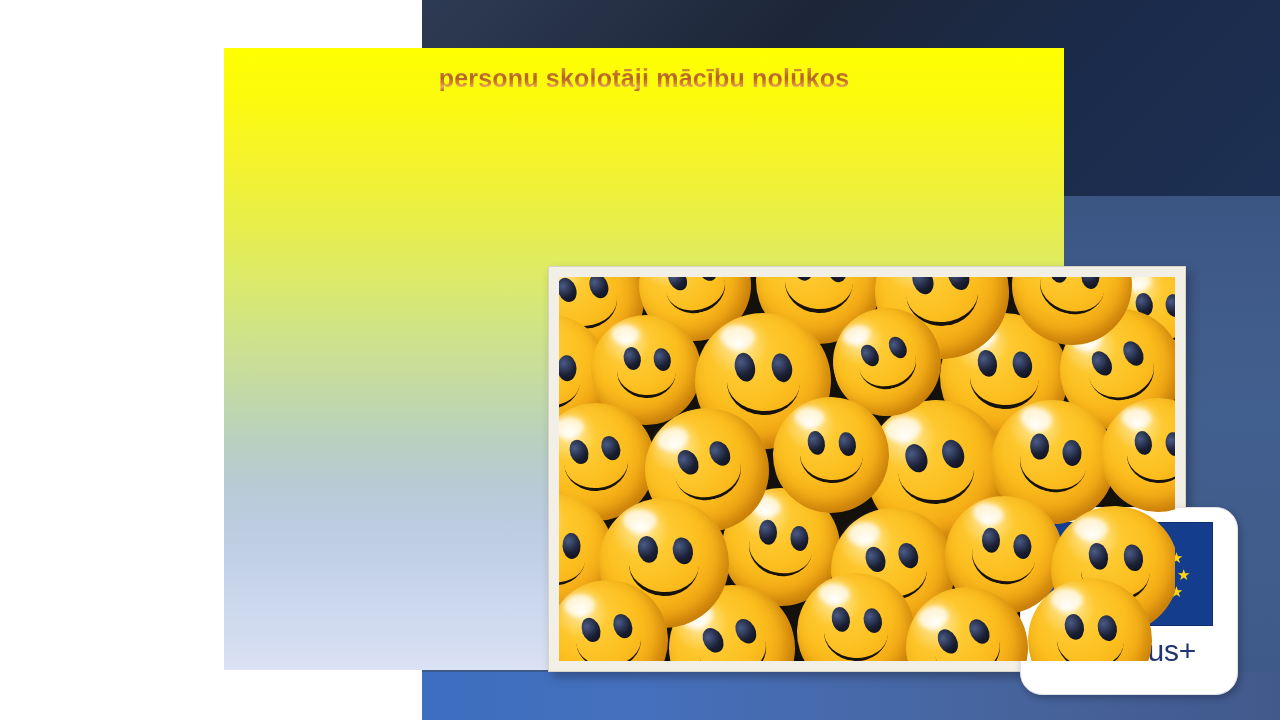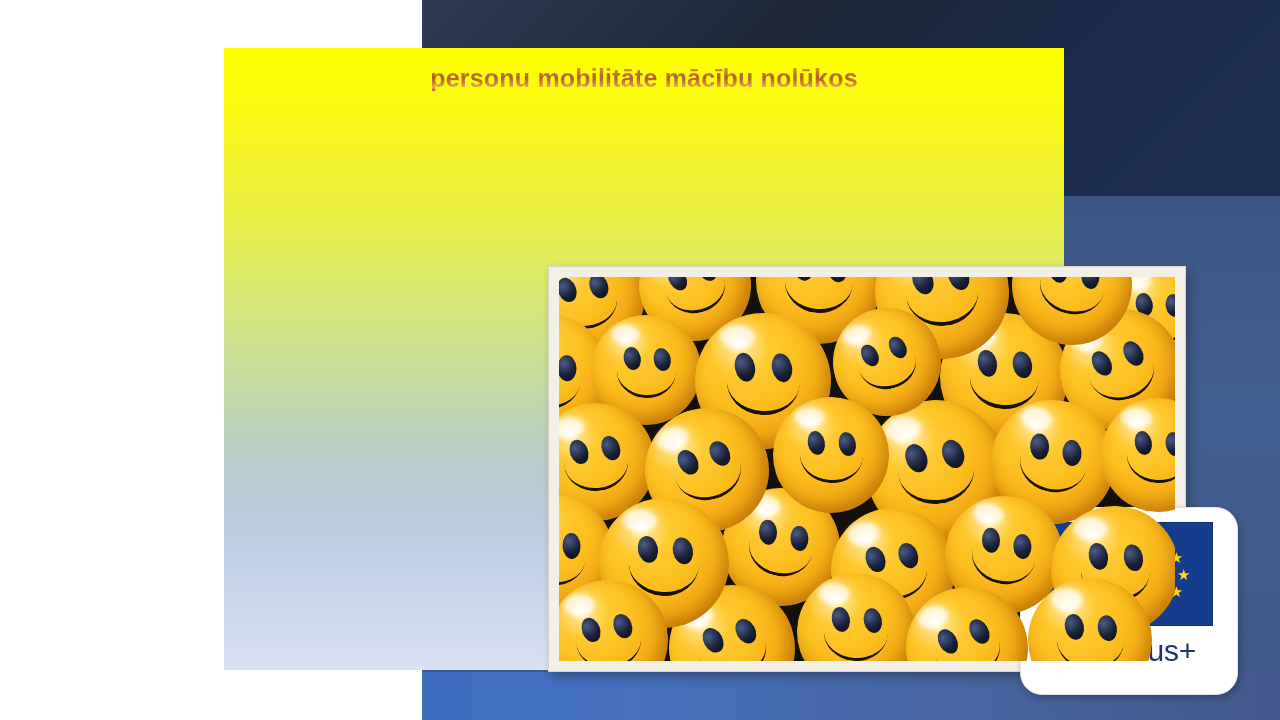--- a/index.html
+++ b/index.html
@@ -232,21 +232,21 @@
 <div id="slide">
 
   <div class="bg-white-base"></div>
   <div class="bg-dark-navy"></div>
   <div class="bg-mid-blue"></div>
   <div class="bg-bottom-blue"></div>
 
   <div class="content-panel">
 
     <div class="headings">
-      <div class="title-sub2">personu mobilitāte mācību nolūkos</div>
+      <div class="title-sub2">personu skolotāji mācību nolūkos</div>
     </div>
 
     <div class="photo-frame">
       <div class="photo" id="photo-canvas">
           <div class="ball" style="width: 120px; height: 120px; left: -35.28px; top: -36.84px; z-index: 10; transform: rotate(-5deg);">
             <div class="eye" style="width: 18px; height: 25px; left: 35px; top: 36px;"></div>
             <div class="eye" style="width: 18px; height: 25px; left: 67px; top: 35px;"></div>
             <div class="mouth" style="width: 65px; height: 31px; left: 28px; top: 55px;"></div>
           </div>
           <div class="ball" style="width: 112px; height: 112px; left: 79.96px; top: -48.28px; z-index: 11; transform: rotate(-14deg);">

